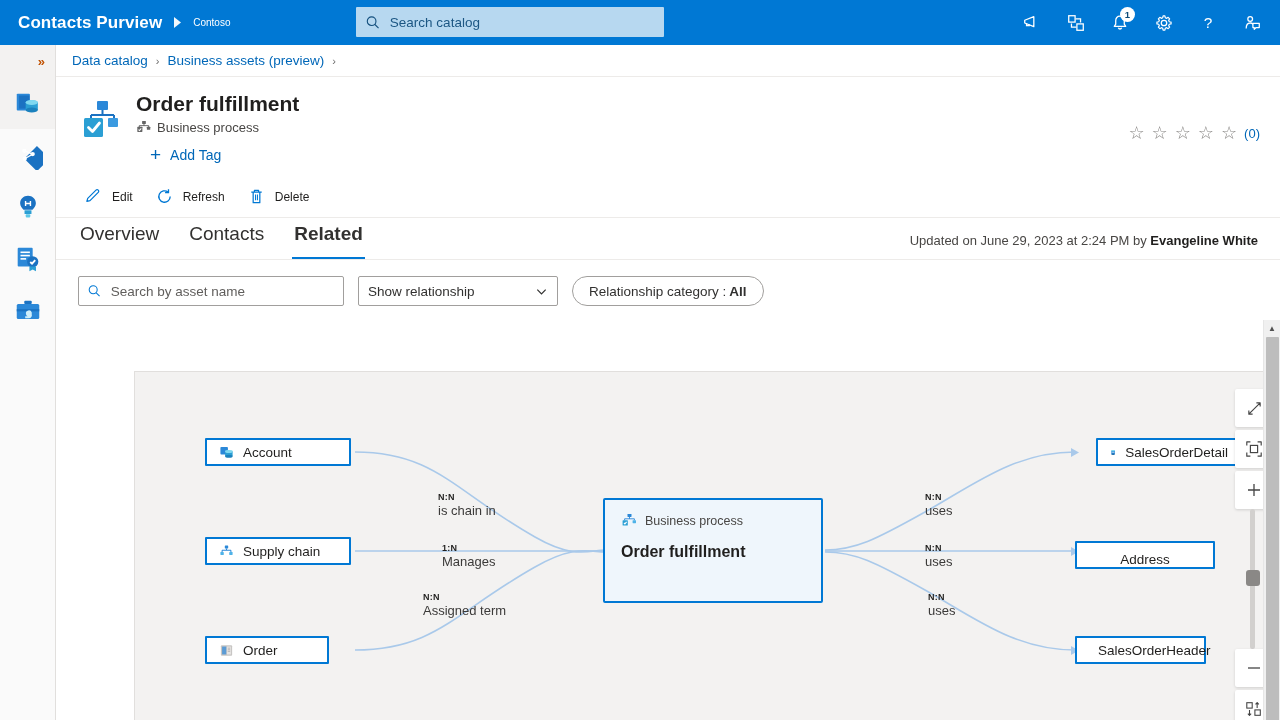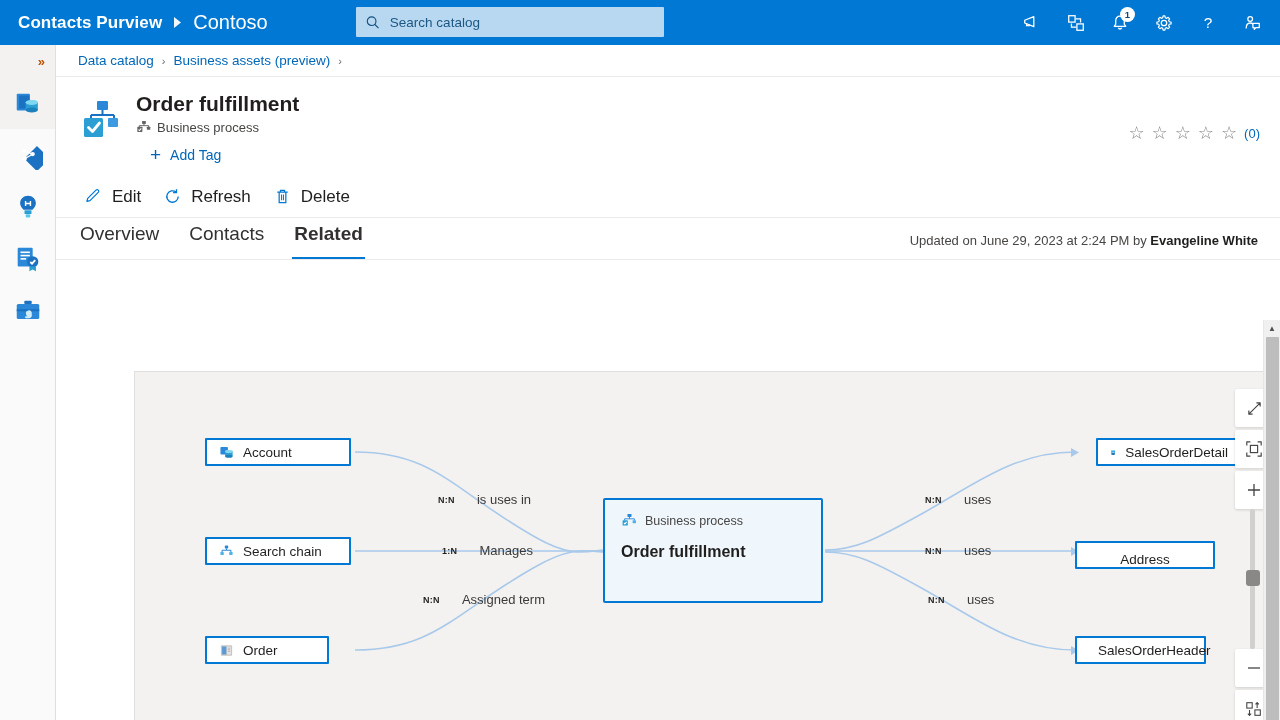--- a/index.html
+++ b/index.html
@@ -12,21 +12,21 @@
     background:#fff;
     overflow:hidden;
   }
   
   .suitebar{
     height:45px; background:#0078d4; color:#fff;
     display:flex; align-items:center; position:relative;
   }
   .brand{ font-size:17px; font-weight:600; margin-left:18px; letter-spacing:.1px;}
   .brand-sep{ margin:0 11px; font-size:12px; opacity:.95; display:flex; align-items:center;}
-  .tenant{ font-size:20px; font-weight:400;}
+  .tenant{ font-size:10px; font-weight:400;}
   .suite-search{
     position:absolute; left:356px; top:7px; width:308px; height:30px;
     background:#b7d8f0; border:none; display:flex; align-items:center; gap:8px;
     padding:0 10px; color:#0b4a77; border-radius:1px;
   }
   .suite-search input{
     border:none; background:transparent; outline:none; width:100%;
     font-family:"Liberation Sans", sans-serif; font-size:13.5px; color:#0f172a;
   }
   .suite-search input::placeholder{ color:#14507e; opacity:.95;}
@@ -51,21 +51,21 @@
     padding-right:10px; background:#f3f2f1; color:#c05100; font-weight:700;
     font-size:13px; cursor:pointer;
   }
   .rail-item{
     height:52px; display:flex; align-items:center; justify-content:center; cursor:pointer;
   }
   .rail-item.sel{ background:#f3f2f1;}
   
   .main{ position:absolute; left:56px; top:45px; width:1224px; height:675px; background:#fff;}
   .breadcrumb{
-    height:32px; display:flex; align-items:center; gap:8px; padding-left:22px;
+    height:32px; display:flex; align-items:center; gap:8px; padding-left:16px;
     border-bottom:1px solid #edebe9; font-size:13.5px;
   }
   .bc-link{ color:#0067b8; cursor:pointer;}
   .bc-sep{ color:#6b6b6b; font-size:11px;}
   .asset-head{ display:flex; padding:14px 22px 0 22px; position:relative;}
   .asset-icon{ width:52px; flex:0 0 52px; padding-top:6px;}
   .asset-meta{ padding-left:6px;}
   .asset-title{ font-size:21px; font-weight:600; line-height:26px; color:#201f1e;}
   .asset-type{ display:flex; align-items:center; gap:6px; font-size:13px; color:#484644; margin-top:3px;}
   .addtag{
@@ -73,21 +73,21 @@
     color:#0067b8; font-size:14px; cursor:pointer;
   }
   .addtag .plus{ font-size:19px; font-weight:300; line-height:14px;}
   .stars{ position:absolute; right:20px; top:47px; display:flex; align-items:center; gap:7px;}
   .star{ color:#8a8886; font-size:18px; line-height:18px; cursor:pointer;}
   .rating-count{ color:#0067b8; font-size:13px;}
   .cmdbar{
     display:flex; align-items:center; gap:4px; padding:0 22px; height:42px;
     border-bottom:1px solid #edebe9; margin-top:12px;
   }
-  .cmd{ display:flex; align-items:center; gap:9px; padding:6px 12px 6px 6px; cursor:pointer; font-size:17px;}
+  .cmd{ display:flex; align-items:center; gap:9px; padding:6px 12px 6px 6px; cursor:pointer; font-size:12px;}
   .tabs{
     display:flex; align-items:flex-end; gap:26px; padding:0 22px; height:42px;
     border-bottom:1px solid #edebe9; position:relative;
   }
   .tab{
     font-size:19px; color:#323130; padding:0 2px 10px 2px; cursor:pointer; position:relative;
     height:100%; display:flex; align-items:center;
   }
   .tab.active{ font-weight:700;}
   .tab.active::after{
@@ -130,22 +130,22 @@
     font-size:13.5px; color:#201f1e; border-radius:1px; cursor:pointer;
   }
   .node-sm{ height:28px;}
   .center-node{
     position:absolute; background:#eff6fc; border:2px solid #0078d4;
     border-radius:2px; padding:13px 16px; cursor:pointer;
   }
   .cn-type{ display:flex; align-items:center; gap:8px; font-size:12.5px; color:#484644;}
   .cn-title{ font-size:16px; font-weight:700; color:#201f1e; margin-top:14px;}
   .edge-label{
-    position:absolute; display:flex; align-items:center; gap:22px;
-    font-size:13px; color:#3b3a39; white-space:nowrap;
+    position:absolute; display:flex; align-items:flex-start; gap:1px;
+    font-size:13px; color:#3b3a39; white-space:nowrap;flex-direction:column;
   }
   .card{ font-size:9px; font-weight:700; color:#201f1e; letter-spacing:.3px;}
   
   .gctl{
     position:absolute; width:38px; height:38px; background:#fff; border-radius:2px;
     box-shadow:0 1px 3px rgba(0,0,0,.15); display:flex; align-items:center; justify-content:center;
     cursor:pointer; right:20px;
   }
   .zoom-track{
     position:absolute; right:38px; width:5px; background:#d2d0ce; border-radius:3px;
@@ -353,20 +353,39 @@
 
   <div class="tabs">
     <div class="tab">Overview</div>
     <div class="tab">Contacts</div>
     <div class="tab active">Related</div>
     <div class="updated">
       <span>Updated on June 29, 2023 at 2:24 PM by </span><b>Evangeline White</b>
     </div>
   </div>
 
+  <div class="filters">
+    <div class="search-box">
+      <svg width="14" height="14" viewBox="0 0 16 16">
+          <circle cx="6.5" cy="6.5" r="5" fill="none" stroke="#0078d4" stroke-width="1.3"></circle>
+          <line x1="10.3" y1="10.3" x2="14.5" y2="14.5" stroke="#0078d4" stroke-width="1.3"></line>
+        </svg>
+      <input placeholder="Search by asset name" style="">
+    </div>
+    <div class="dropdown">
+      <span>Show relationship</span>
+      <svg width="13" height="13" viewBox="0 0 14 14">
+          <path d="M2.5 5 L7 9.5 L11.5 5" fill="none" stroke="#323130" stroke-width="1.3"></path>
+        </svg>
+    </div>
+    <div class="pill">
+      <span>Relationship category : </span>
+        <b>All</b>
+    </div>
+  </div>
 
   <div class="canvas-wrap">
 
     <svg class="graph-svg" width="1160" height="360">
       <g fill="none" stroke="#a9c9ea" stroke-width="1.6">
 
         <path d="M220 80 C300 80 320 120 400 165 C440 188 455 178 470 178"></path>
 
         <path d="M220 179 L470 179"></path>
 
@@ -397,21 +416,21 @@
       <span>Account</span>
     </div>
 
     <div class="node node-sm" style="left:70px; top:165px; width:146px;">
       <svg width="15" height="15" viewBox="0 0 16 16">
         <rect x="6.2" y="1.5" width="3.6" height="3.2" rx=".5" fill="#2b88d8"></rect>
         <path d="M8 4.7 L8 6.6 M3.3 6.6 L12.7 6.6 M3.3 6.6 L3.3 8.6 M12.7 6.6 L12.7 8.6" stroke="#2b88d8" stroke-width="1.1" fill="none"></path>
         <rect x="1.5" y="8.6" width="3.6" height="3.2" rx=".5" fill="#4fb3e8"></rect>
         <rect x="10.9" y="8.6" width="3.6" height="3.2" rx=".5" fill="#4fb3e8"></rect>
       </svg>
-      <span>Search chain</span>
+      <span>Supply chain</span>
     </div>
 
     <div class="node node-sm" style="left:70px; top:264px; width:124px;">
       <svg width="15" height="15" viewBox="0 0 16 16">
         <rect x="2" y="2.5" width="12" height="11" rx="1" fill="#c8c6c4"></rect>
         <rect x="3.3" y="3.8" width="4.5" height="8.4" fill="#5b9bd5"></rect>
         <rect x="8.4" y="3.8" width="4.3" height="8.4" fill="#e8e6e4"></rect>
         <path d="M9.3 5.5 L11.9 5.5 M9.3 7.2 L11.9 7.2 M9.3 8.9 L11.9 8.9" stroke="#a9a7a5" stroke-width=".8"></path>
       </svg>
       <span>Order</span>
@@ -459,21 +478,21 @@
         <rect x="3.4" y="3.4" width="9.2" height="9" fill="#2b88d8"></rect>
         <ellipse cx="8" cy="12.4" rx="4.6" ry="1.8" fill="#1b6aa8"></ellipse>
         <ellipse cx="8" cy="3.4" rx="4.6" ry="1.8" fill="#7fd8f0"></ellipse>
         <text x="8" y="10" text-anchor="middle" font-size="3.6" font-family="Liberation Sans, sans-serif" fill="#fff">SQL</text>
       </svg>
       <span>SalesOrderHeader</span>
     </div>
 
     <div class="edge-label" style="left:303px; top:120px;">
       <span class="card">N:N</span>
-      <span>is uses in</span>
+      <span>is chain in</span>
     </div>
     <div class="edge-label" style="left:307px; top:171px;">
       <span class="card">1:N</span>
       <span>Manages</span>
     </div>
     <div class="edge-label" style="left:288px; top:220px;">
       <span class="card">N:N</span>
       <span>Assigned term</span>
     </div>
     <div class="edge-label" style="left:790px; top:120px;">

